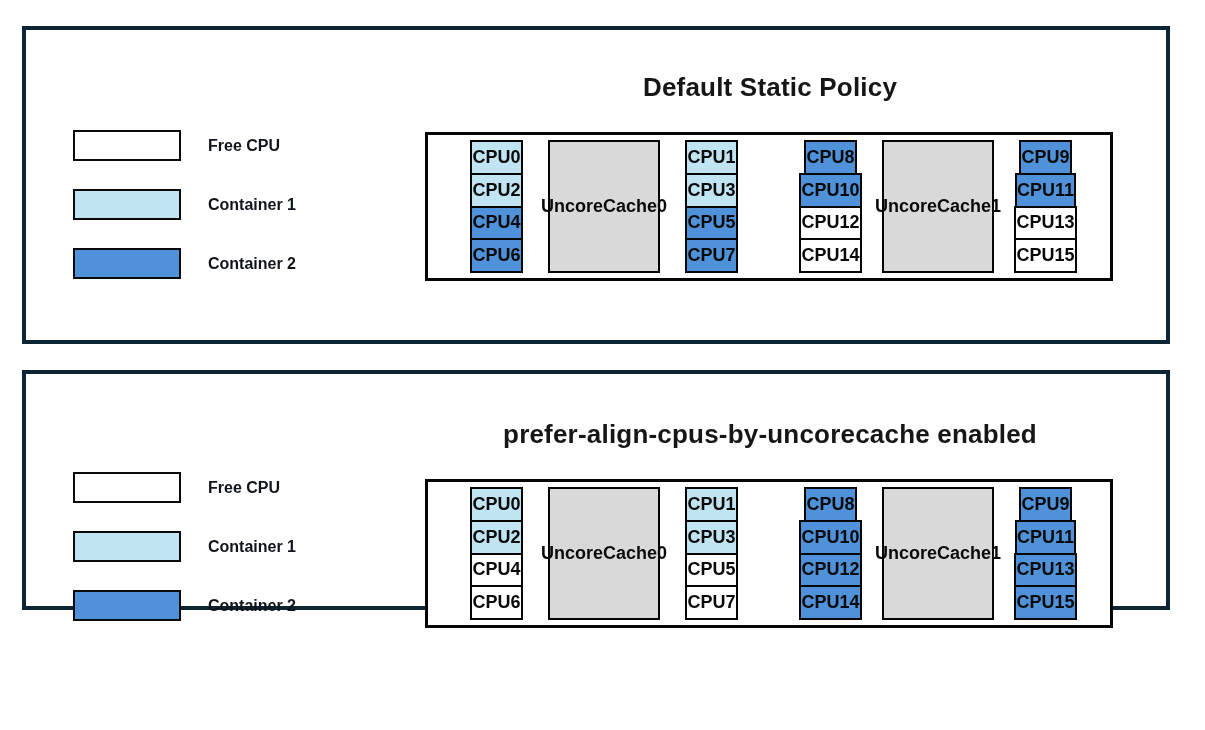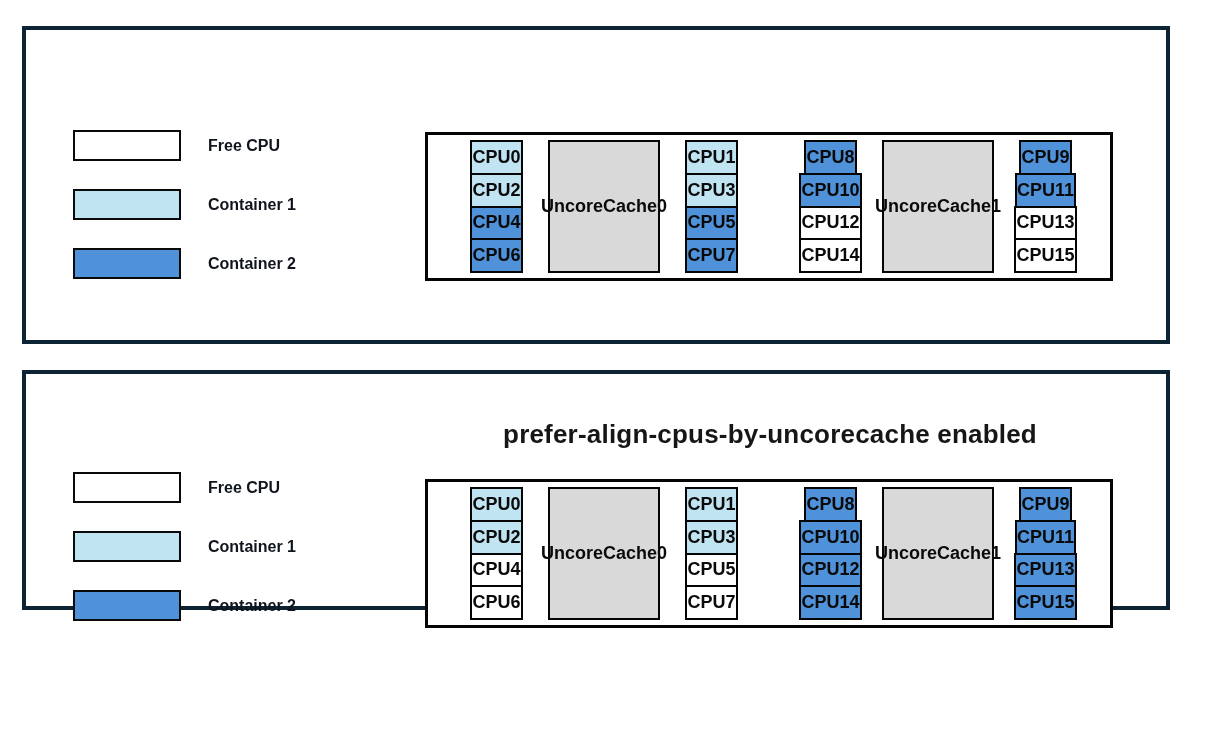--- a/index.html
+++ b/index.html
@@ -107,20 +107,21 @@
 
   
   .sw-free { background: #ffffff; }
   .sw-container1 { background: #c1e4f3; }
   .sw-container2 { background: #4f92d9; }
 </style>
 </head>
 <body>
 
 <div class="panel panel-1">
+  <div class="panel-title">Default Static Policy</div>
 
   <div class="legend">
     <div class="legend-item">
       <span class="legend-swatch sw-free"></span>
       <span class="legend-label">Free CPU</span>
     </div>
     <div class="legend-item">
       <span class="legend-swatch sw-container1"></span>
       <span class="legend-label">Container 1</span>
     </div>

